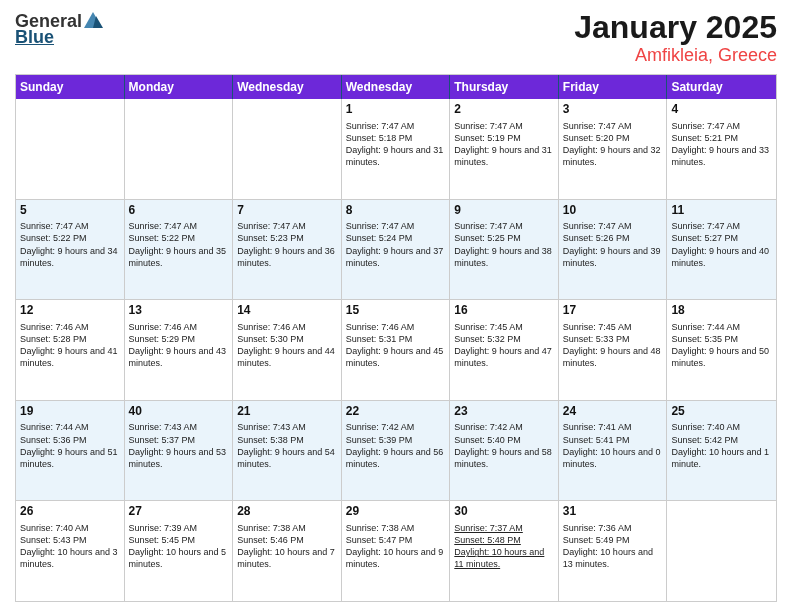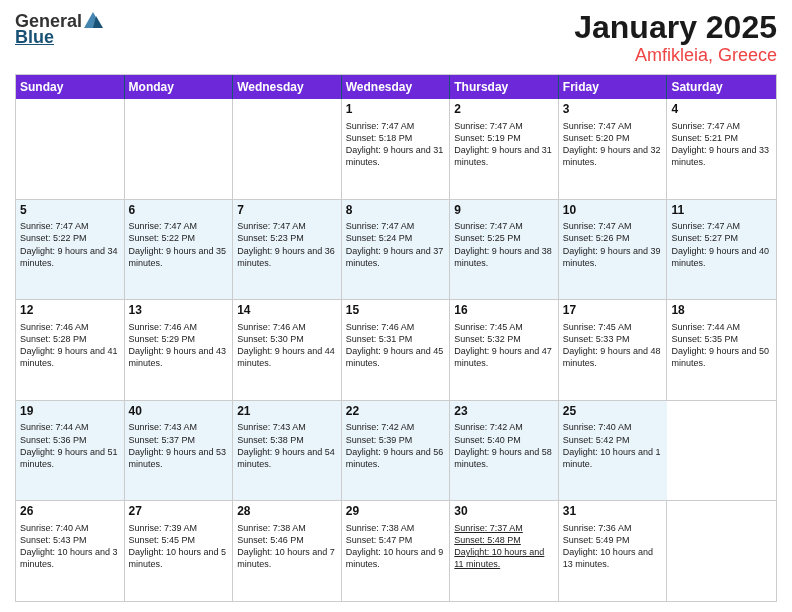--- a/index.html
+++ b/index.html
@@ -299,20 +299,26 @@
 Sunset: 5:39 PM
 Daylight: 9 hours and 56 minutes.</div>
           </div>
           <div class="calendar-cell">
             <div class="day-number">23</div>
             <div class="cell-text" style="white-space: pre-line;">Sunrise: 7:42 AM
 Sunset: 5:40 PM
 Daylight: 9 hours and 58 minutes.</div>
           </div>
           <div class="calendar-cell">
+            <div class="day-number">24</div>
+            <div class="cell-text" style="white-space: pre-line;">Sunrise: 7:41 AM
+Sunset: 5:41 PM
+Daylight: 10 hours and 0 minutes.</div>
+          </div>
+          <div class="calendar-cell">
             <div class="day-number">25</div>
             <div class="cell-text" style="white-space: pre-line;">Sunrise: 7:40 AM
 Sunset: 5:42 PM
 Daylight: 10 hours and 1 minute.</div>
           </div>
         </div>
         <div class="calendar-row row-normal">
           <div class="calendar-cell">
             <div class="day-number">26</div>
             <div class="cell-text" style="white-space: pre-line;">Sunrise: 7:40 AM

